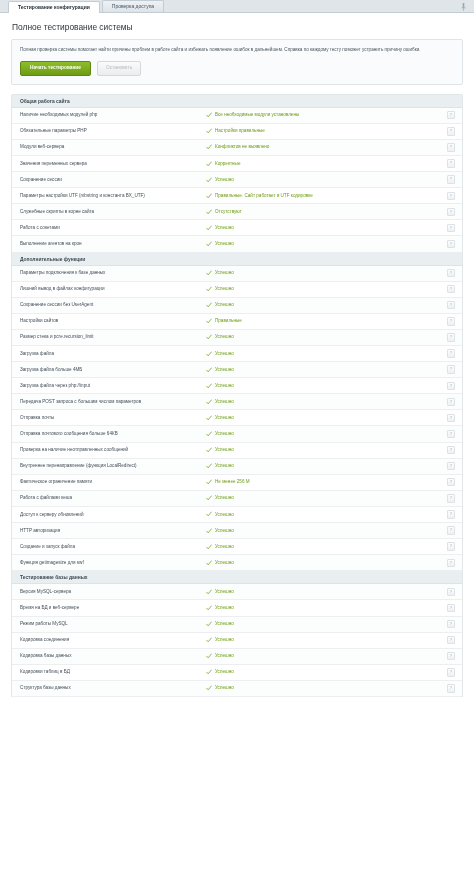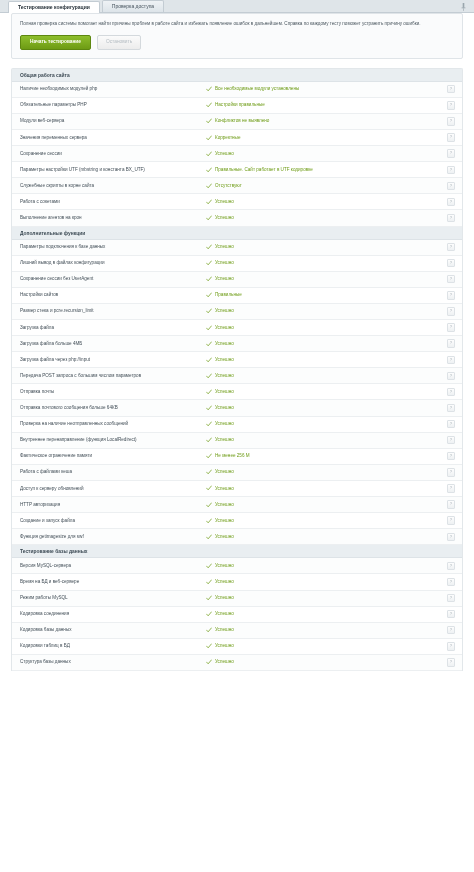--- a/index.html
+++ b/index.html
@@ -191,20 +191,21 @@
     <svg width="5" height="8" viewBox="0 0 6 10" aria-hidden="true">
       <rect x="2" y="0" width="2" height="6" fill="#9aa5ad"></rect>
       <rect x="0.6" y="5.6" width="4.8" height="1" fill="#9aa5ad"></rect>
       <rect x="2.6" y="6.6" width="0.8" height="3.2" fill="#9aa5ad"></rect>
     </svg>
   </div>
 </div>
 
 <div class="page">
 
+  <h1 class="page-title">Полное тестирование системы</h1>
 
   <div class="intro">
     <p class="intro-text">Полная проверка системы помогает найти причины проблем в работе сайта и избежать появление ошибок в дальнейшем. Справка по каждому тесту поможет устранить причину ошибки.</p>
     <div class="btn-row">
       <button class="btn-start">Начать тестирование</button>
       <button class="btn-stop">Остановить</button>
     </div>
   </div>
 
   <div class="table-wrap">

